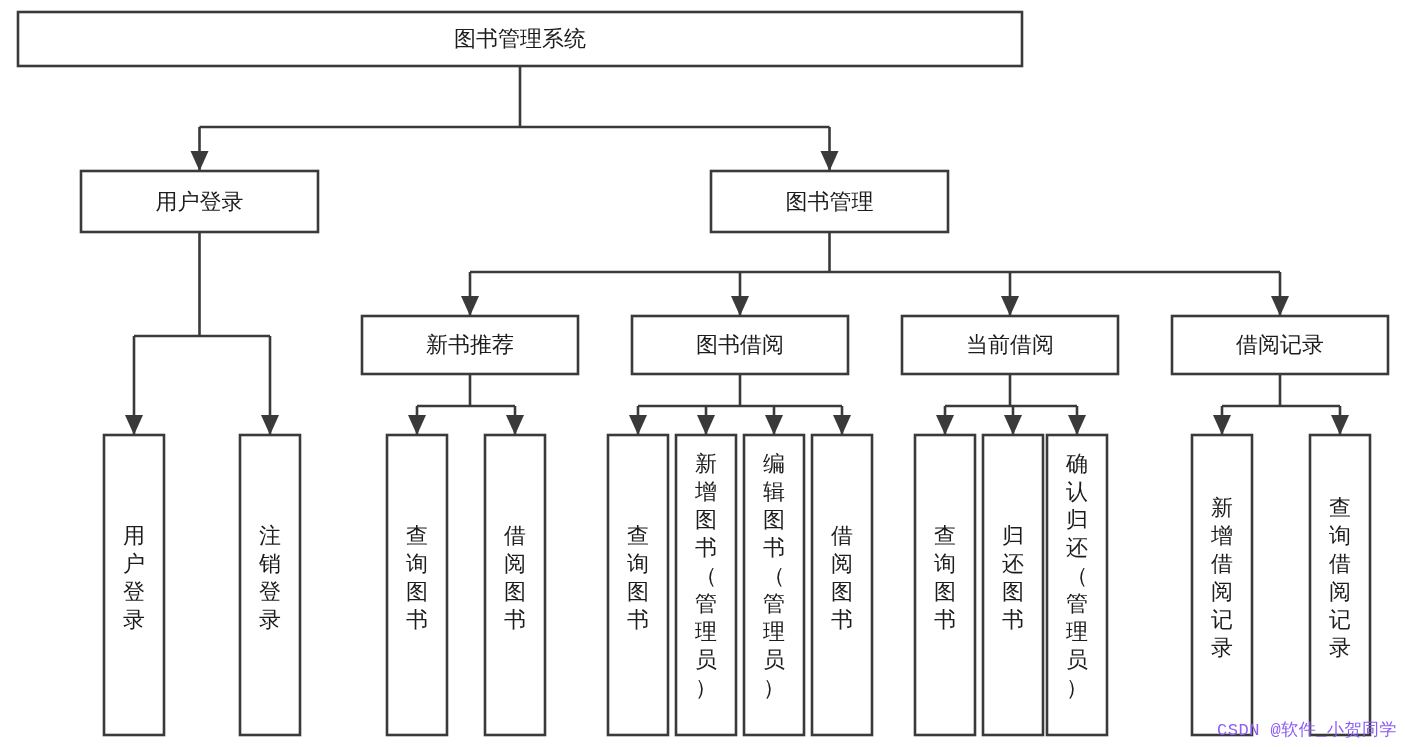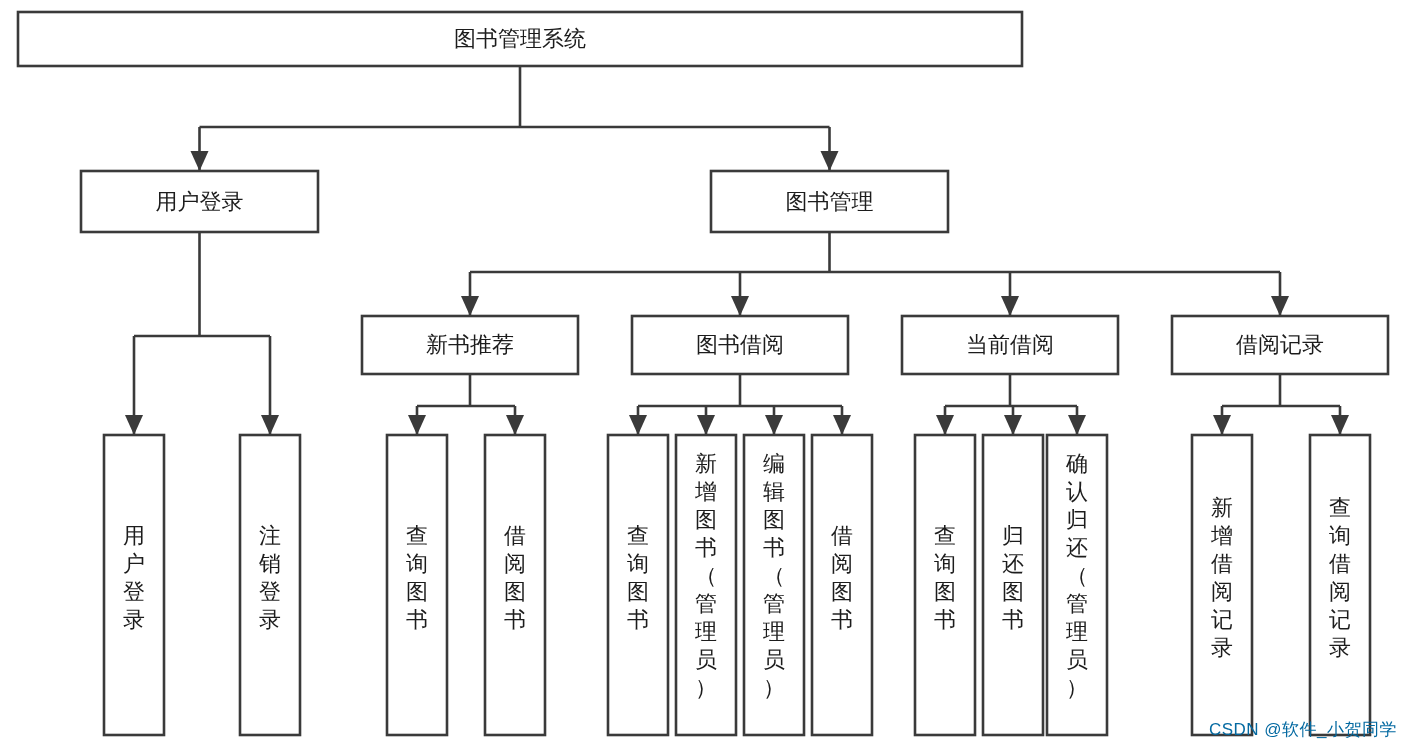--- a/index.html
+++ b/index.html
@@ -52,23 +52,23 @@
   .node-label-v {
     fill: #1c1c1c;
     font-family: "DejaVu Sans", "Liberation Sans", sans-serif;
     font-size: 22px;
     text-anchor: middle;
   }
   .watermark-text {
     position: absolute;
     right: 8px;
     bottom: 6px;
-    font-family: Liberation Sans, sans-serif;
+    font-family: Liberation Mono, monospace;
     font-size: 17px;
-    color: #0369a1;
+    color: #8b5cf6;
     letter-spacing: 0.5px;
     white-space: nowrap;
     pointer-events: none;
   }
 </style>
 </head>
 <body>
 
 <div id="diagram-root">
   <svg id="tree-svg" viewBox="0 0 1405 747" xmlns="http://www.w3.org/2000/svg">

